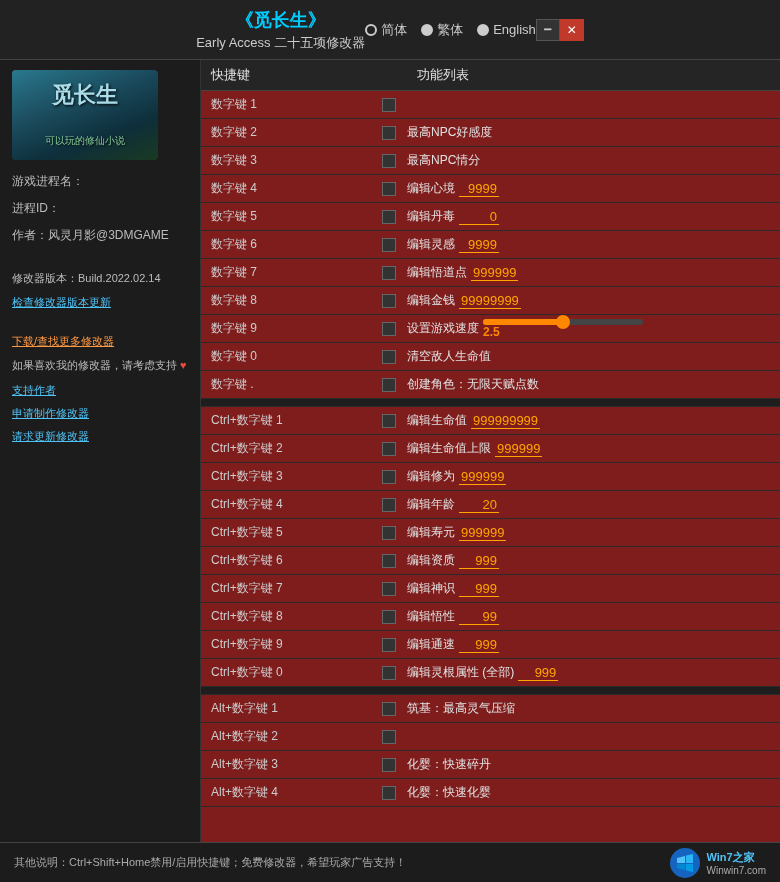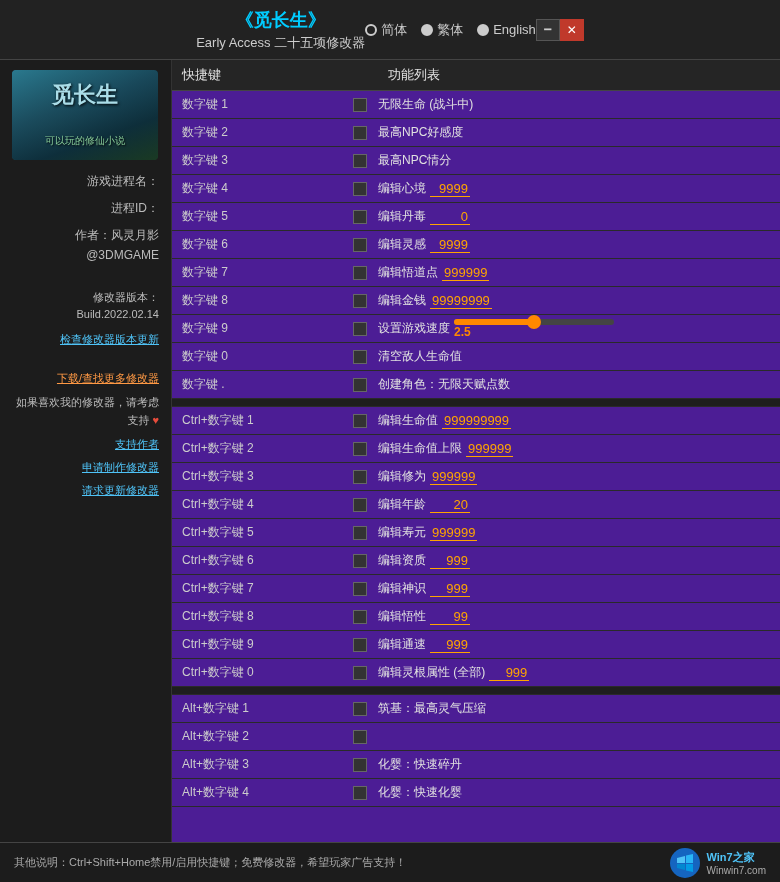--- a/index.html
+++ b/index.html
@@ -79,29 +79,28 @@
     .win-btn.close {
       background: #c0392b;
       color: #fff;
       border-color: #c0392b;
     }
     .content-area {
       display: flex;
       height: calc(882px - 60px - 40px);
     }
     .sidebar {
-      width: 172px;
+      width: 201px;
       background: #1c1c1c;
       border-right: 1px solid #333;
       padding: 10px 12px;
       display: flex;
       flex-direction: column;
       gap: 0;
       flex-shrink: 0;
-      text-align: right;
     }
     .game-image {
       width: 146px;
       height: 90px;
       background: linear-gradient(135deg, #2a6e8e 0%, #1a4a5c 30%, #0d2d3a 60%, #1a3a2a 100%);
       border-radius: 4px;
       display: flex;
       align-items: center;
       justify-content: center;
       margin-bottom: 12px;
@@ -164,21 +163,21 @@
     .sidebar-text {
       color: #bbb;
       font-size: 11px;
       line-height: 1.6;
     }
     .heart { color: #e74c3c; }
     .main-panel {
       flex: 1;
       padding: 0;
       overflow-y: auto;
-      background: #4c1d95;
+      background: #7f1d1d;
     }
     .table-header {
       display: grid;
       grid-template-columns: 160px 36px 1fr;
       background: #252525;
       border-bottom: 1px solid #444;
       padding: 6px 10px;
       font-size: 13px;
       color: #ddd;
       position: sticky;
@@ -364,21 +363,20 @@
       <span class="col-func">功能列表</span>
     </div>
 
     <div>
 
       <div class="table-row">
         <span class="row-key">数字键 1</span>
         <div class="row-checkbox">
             <div class="checkbox-box"></div>
           </div>
-        <span class="row-func">无限生命 (战斗中)</span>
       </div>
       <div class="table-row">
         <span class="row-key">数字键 2</span>
         <div class="row-checkbox">
             <div class="checkbox-box"></div>
           </div>
         <span class="row-func">最高NPC好感度</span>
       </div>
       <div class="table-row">
         <span class="row-key">数字键 3</span>

